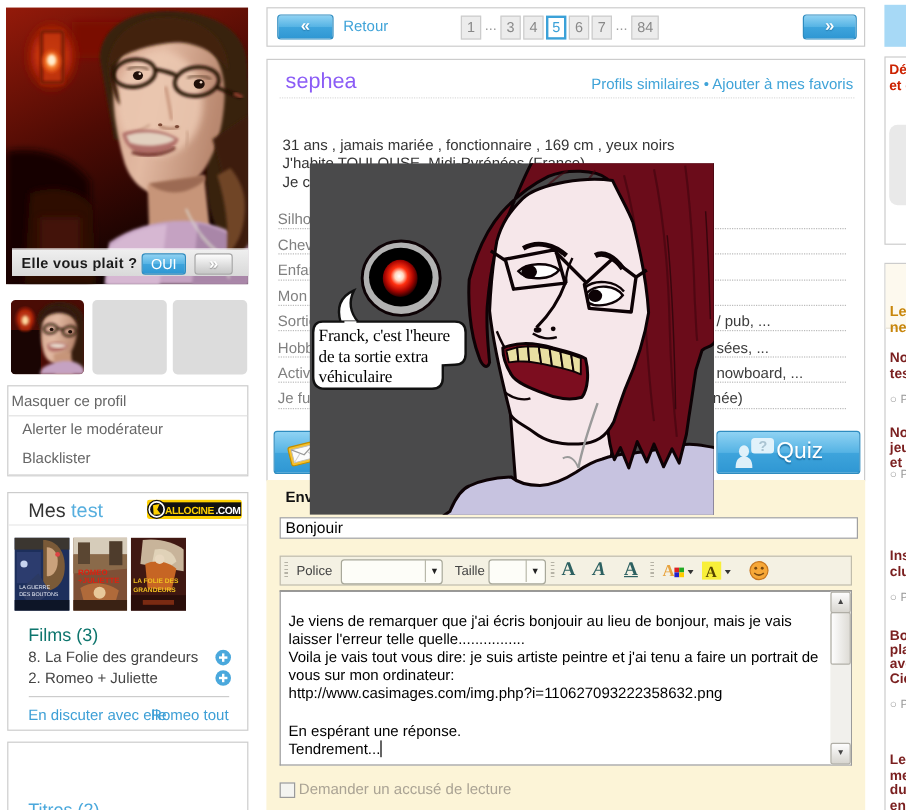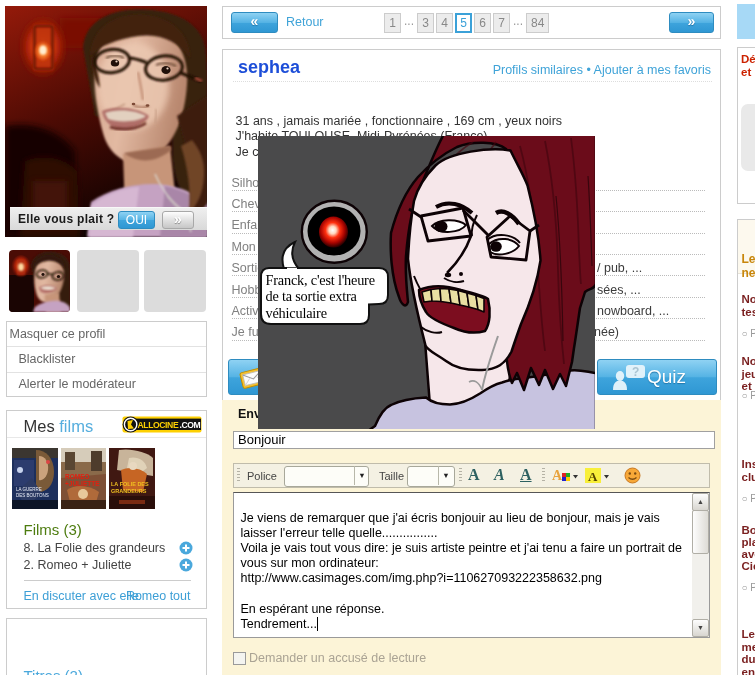--- a/index.html
+++ b/index.html
@@ -133,27 +133,27 @@
   <path d="M31.5,37.5 C36,35.5 43,36 46.5,38 C44,40.5 35,41 31.5,37.5 Z" fill="#ece0d2" filter="url(#soft)"></path>
   <path d="M36,45 L50,43 L52,62 L37,62 Z" fill="#c79579" filter="url(#soft)"></path>
   <path d="M24,62 L26,57 C33,52 42,50 50,51 C56,52 60,55 61,58 L61,62 Z" fill="#c5a2c2" filter="url(#soft)"></path>
 </svg>
 </div>
 <div class="abs" style="left:77px;top:250px;width:62px;height:62px;border-radius:4px;background:#dcdcdc"></div>
 <div class="abs" style="left:144px;top:250px;width:62px;height:62px;border-radius:4px;background:#dcdcdc"></div>
 
 <div class="box" style="left:5.5px;top:320.5px;width:199px;height:74px">
   <div style="height:24.5px;line-height:24.5px;padding-left:3px;color:#666;border-bottom:1px solid #e2e2e2">Masquer ce profil</div>
+  <div style="height:23px;line-height:23px;padding-left:12px;color:#666">Alerter le modérateur</div>
   <div style="height:24.5px;line-height:24.5px;padding-left:12px;color:#666;border-bottom:1px solid #e2e2e2">Blacklister</div>
-  <div style="height:23px;line-height:23px;padding-left:12px;color:#666">Alerter le modérateur</div>
 </div>
 
 <div class="box" style="left:5.5px;top:409.5px;width:199px;height:197px">
   <div style="position:relative;height:26px;border-bottom:1px solid #e8e8e8">
-    <span class="abs" style="left:17px;top:6px;font-size:16.5px;color:#333">Mes <span style="color:#56aede">films</span></span>
+    <span class="abs" style="left:17px;top:6px;font-size:16.5px;color:#333">Mes <span style="color:#56aede">test</span></span>
     <svg class="abs" style="left:115px;top:5px" width="80" height="17" viewBox="0 0 80 17">
       <rect x="0.5" y="0.5" width="79" height="16" rx="2" fill="#fdd002"></rect>
       <rect x="8" y="2.6" width="71" height="11.4" fill="#111"></rect>
       <circle cx="8.6" cy="8.5" r="8" fill="#111"></circle>
       <circle cx="8.6" cy="8.5" r="6.2" fill="none" stroke="#fff" stroke-width="1.4"></circle>
       <path d="M5.5,5 L11,4 L9,8.5 L12,12.5 L6,13 Z" fill="#fdd002"></path>
       <text x="15.5" y="12" font-size="8.6" font-weight="bold" fill="#fdd002" font-family="Liberation Sans,sans-serif" letter-spacing="-0.4">ALLOCINE</text>
       <text x="57.5" y="12" font-size="8.6" font-weight="bold" fill="#fff" font-family="Liberation Sans,sans-serif" letter-spacing="-0.4">.COM</text>
     </svg>
   </div>
@@ -192,21 +192,21 @@
       <path d="M10,2 C22,0 38,4 44,10 L44,28 L8,22 Z" fill="#c8b49a"></path>
       <path d="M20,10 C28,8 36,12 38,20 L30,26 L18,20 Z" fill="#e0d2b8"></path>
       <path d="M12,22 C20,18 32,20 38,26 L34,44 L14,42 Z" fill="#c66524"></path>
       <circle cx="24" cy="18" r="4" fill="#e8d8c0"></circle>
       <text x="2" y="38" font-size="5.5" font-weight="bold" fill="#f0c020" font-family="Liberation Sans,sans-serif">LA FOLIE DES</text>
       <text x="2" y="45" font-size="5.5" font-weight="bold" fill="#f0c020" font-family="Liberation Sans,sans-serif">GRANDEURS</text>
       <rect x="0" y="48" width="46" height="13" fill="#2a0e0a"></rect>
       <rect x="10" y="52" width="26" height="4" fill="#7a2a12"></rect>
     </svg>
   </div>
-  <div class="abs" style="left:17px;top:110px;font-size:15px;color:#4d7c0f">Films (3)</div>
+  <div class="abs" style="left:17px;top:110px;font-size:15px;color:#0f766e">Films (3)</div>
   <div class="abs" style="left:17px;top:130px;color:#444">8. La Folie des grandeurs</div>
   <div class="abs" style="left:17px;top:147px;color:#444">2. Romeo + Juliette</div>
   <svg class="abs" style="left:172px;top:130px" width="14" height="14">
       <circle cx="7" cy="7" r="6.5" fill="#4aa8dc"></circle>
       <rect x="3.5" y="6" width="7" height="2" fill="#fff"></rect>
       <rect x="6" y="3.5" width="2" height="7" fill="#fff"></rect>
     </svg>
   <svg class="abs" style="left:172px;top:147px" width="14" height="14">
       <circle cx="7" cy="7" r="6.5" fill="#4aa8dc"></circle>
       <rect x="3.5" y="6" width="7" height="2" fill="#fff"></rect>
@@ -224,21 +224,21 @@
 <div class="box" style="left:222px;top:6px;width:497px;height:31px">
   <div class="blubtn" style="left:8px;top:5px;width:45px;height:18.5px;font-weight:bold;font-size:14px;line-height:17.5px;text-shadow:0 1px 1px #2277aa">«</div>
   <span class="abs lk" style="left:63px;top:7.5px">Retour</span>
   <div class="abs" style="left:160px;top:6px;width:175px;text-align:left;white-space:nowrap">
     <span class="pg">1</span><span class="pgdots">...</span><span class="pg">3</span><span class="pg">4</span><span class="pg" style="background:#fff;border:2px solid #3ba1d8;color:#3ba1d8;padding:1px 3px">5</span><span class="pg">6</span><span class="pg">7</span><span class="pgdots">...</span><span class="pg">84</span>
   </div>
   <div class="blubtn" style="left:446px;top:5px;width:43px;height:18.5px;font-weight:bold;font-size:14px;line-height:17.5px;text-shadow:0 1px 1px #2277aa">»</div>
 </div>
 
 <div class="box" style="left:222px;top:49px;width:497px;height:350px">
-  <span class="abs" style="left:15px;top:7px;font-size:18px;font-weight:bold;color:#1d4ed8">sephea</span>
+  <span class="abs" style="left:15px;top:7px;font-size:18px;font-weight:normal;color:#8b5cf6">sephea</span>
   <span class="abs lk" style="right:9px;top:13px">Profils similaires • Ajouter à mes favoris</span>
   <div class="dotline" style="left:10px;top:31px;width:479px;border-color:#ddd"></div>
   <span class="abs" style="left:12.5px;top:63.9px;color:#333">31 ans , jamais mariée , fonctionnaire , 169 cm , yeux noirs</span>
   <span class="abs" style="left:12.5px;top:79.3px;color:#333">J'habite TOULOUSE, Midi-Pyrénées (France)</span>
   <span class="abs" style="left:12.5px;top:94.7px;color:#333">Je cherche un homme de 28 à 40 ans</span>
 </div>
 
 <div id="rows">
     <div class="rowlab" style="top:175.6px">Silhouette : normale</div>
     <div class="dotline" style="left:232px;top:189.79999999999998px;width:473px"></div>

